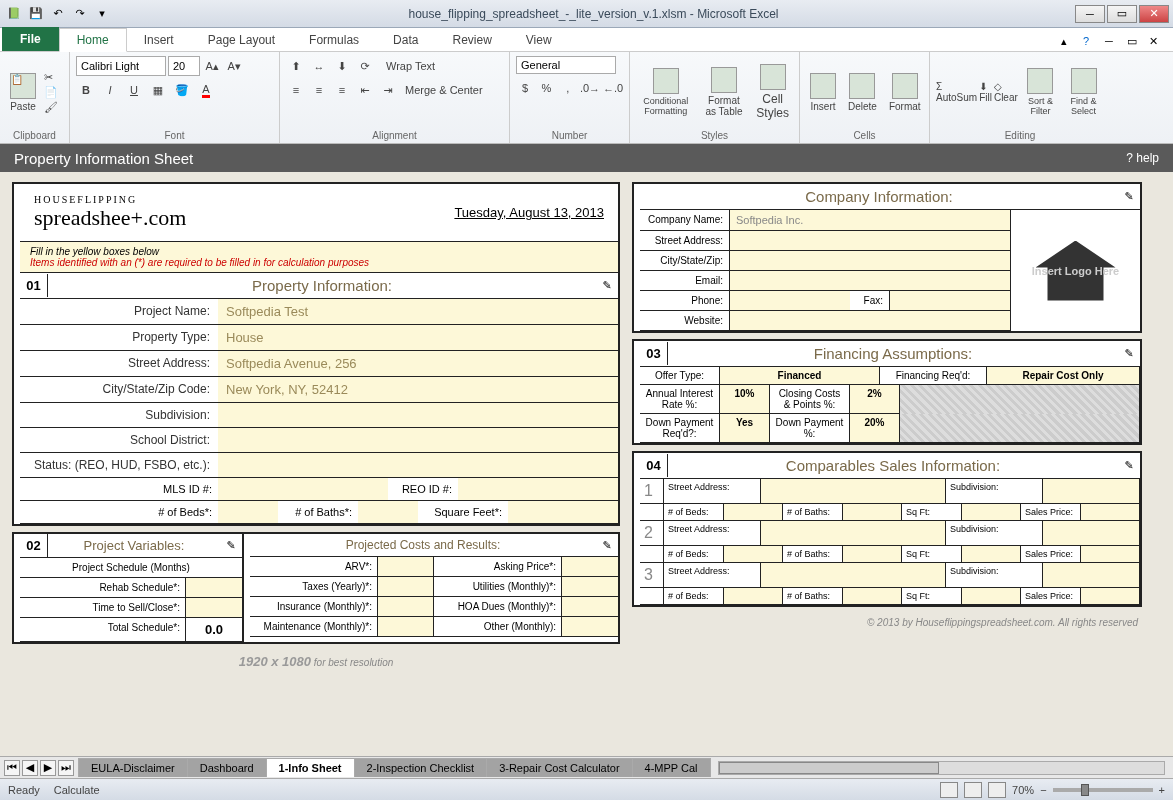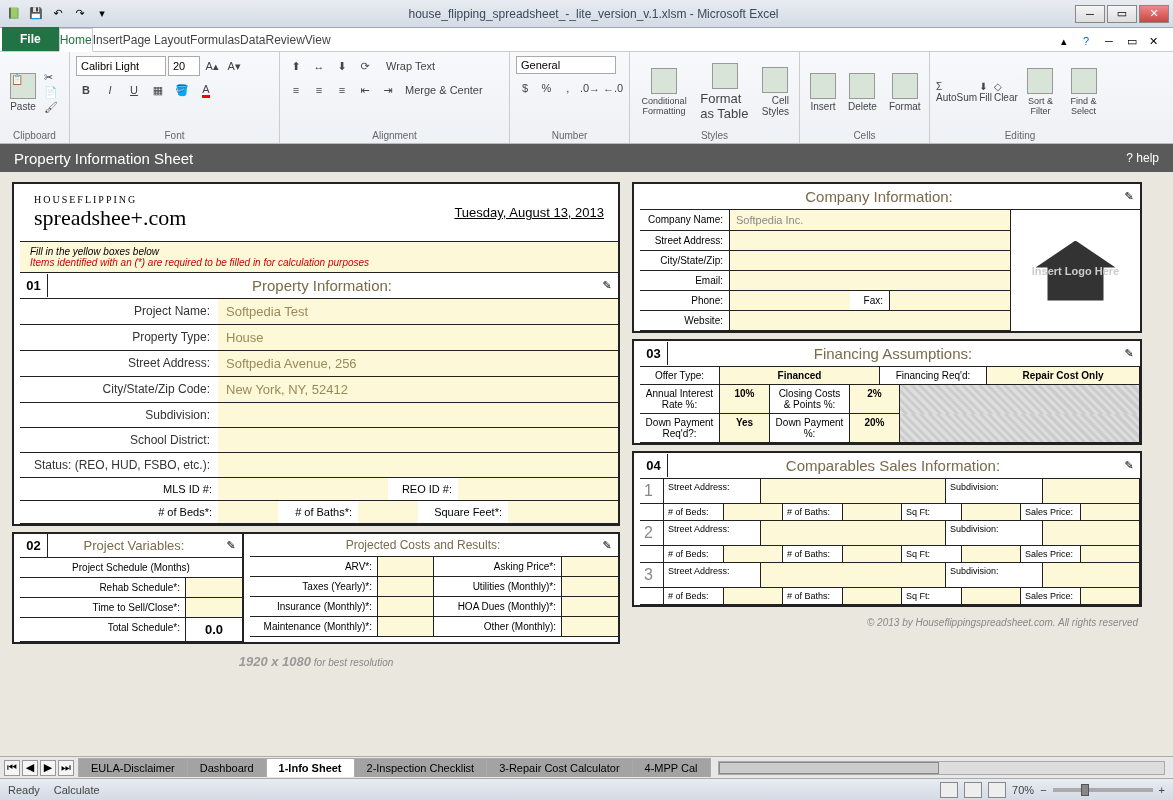--- a/index.html
+++ b/index.html
@@ -10,21 +10,21 @@
 .titlebar { height: 28px; background: linear-gradient(#e8ecf2, #d4dbe5); display: flex; align-items: center; padding: 0 4px; border-bottom: 1px solid #9ba8b8; }
 .qat { display: flex; align-items: center; gap: 2px; }
 .qat-btn { width: 20px; height: 20px; display: flex; align-items: center; justify-content: center; cursor: pointer; }
 .title-text { flex: 1; text-align: center; font-size: 12px; color: #3a4a5a; }
 .win-controls { display: flex; gap: 2px; }
 .win-btn { width: 30px; height: 18px; display: flex; align-items: center; justify-content: center; border: 1px solid #888; background: linear-gradient(#f5f5f5,#ddd); cursor: pointer; }
 .win-btn.close { background: linear-gradient(#e88,#c44); color: #fff; }
 
 
 .ribbon-tabs { height: 24px; background: #fff; display: flex; align-items: flex-end; padding-left: 2px; border-bottom: 1px solid #ccc; }
-.ribbon-tab { padding: 4px 0; font-size: 12px; cursor: pointer; color: #444; }
+.ribbon-tab { padding: 4px 17px; font-size: 12px; cursor: pointer; color: #444; }
 .ribbon-tab.file { background: #217346; color: #fff; font-weight: bold; padding: 5px 18px; }
 .ribbon-tab.active { background: #fff; border: 1px solid #ccc; border-bottom: 1px solid #fff; margin-bottom: -1px; color: #217346; }
 .ribbon-tab-right { margin-left: auto; display: flex; gap: 6px; padding-right: 8px; align-items: center; }
 .rt-icon { width: 16px; height: 16px; cursor: pointer; }
 
 .ribbon-body { height: 92px; background: linear-gradient(#f7f9fb,#eef1f5); border-bottom: 1px solid #bbb; display: flex; }
 .ribbon-group { border-right: 1px solid #ccc; display: flex; flex-direction: column; padding: 4px 6px 2px; }
 .rg-content { flex: 1; display: flex; align-items: center; gap: 4px; font-size: 11px; color: #444; }
 .rg-label { text-align: center; font-size: 10px; color: #666; padding-top: 2px; }
 .big-btn { display: flex; flex-direction: column; align-items: center; gap: 2px; padding: 2px 4px; cursor: pointer; font-size: 10px; }
@@ -228,25 +228,25 @@
       <div class="rg-label">Number</div>
     </div>
     <div class="ribbon-group" style="width:170px">
       <div class="rg-content">
         <div class="big-btn">
             <div class="big-ico"></div>
             <span style="font-size:9px;text-align:center">Conditional Formatting</span>
           </div>
         <div class="big-btn">
             <div class="big-ico"></div>
-            <span style="font-size:13px;">Format as Table</span>
-          </div>
-        <div class="big-btn">
-            <div class="big-ico"></div>
-            <span style="font-size:10px;text-align:right">Cell Styles</span>
+            <span style="font-size:10px;text-align:center">Format as Table</span>
+          </div>
+        <div class="big-btn">
+            <div class="big-ico"></div>
+            <span style="font-size:12px;text-align:center">Cell Styles</span>
           </div>
       </div>
       <div class="rg-label">Styles</div>
     </div>
     <div class="ribbon-group" style="width:130px">
       <div class="rg-content">
         <div class="big-btn">
             <div class="big-ico"></div>
             <span>Insert</span>
           </div>

